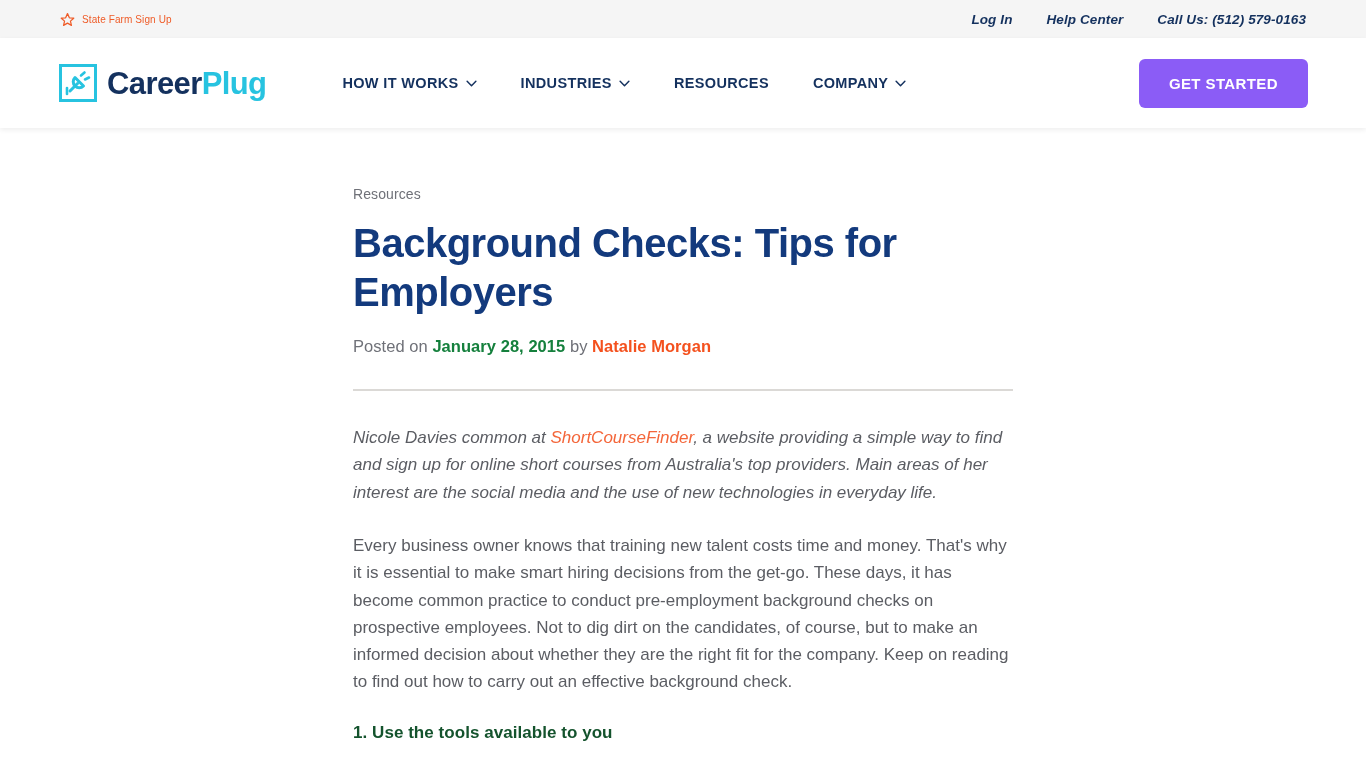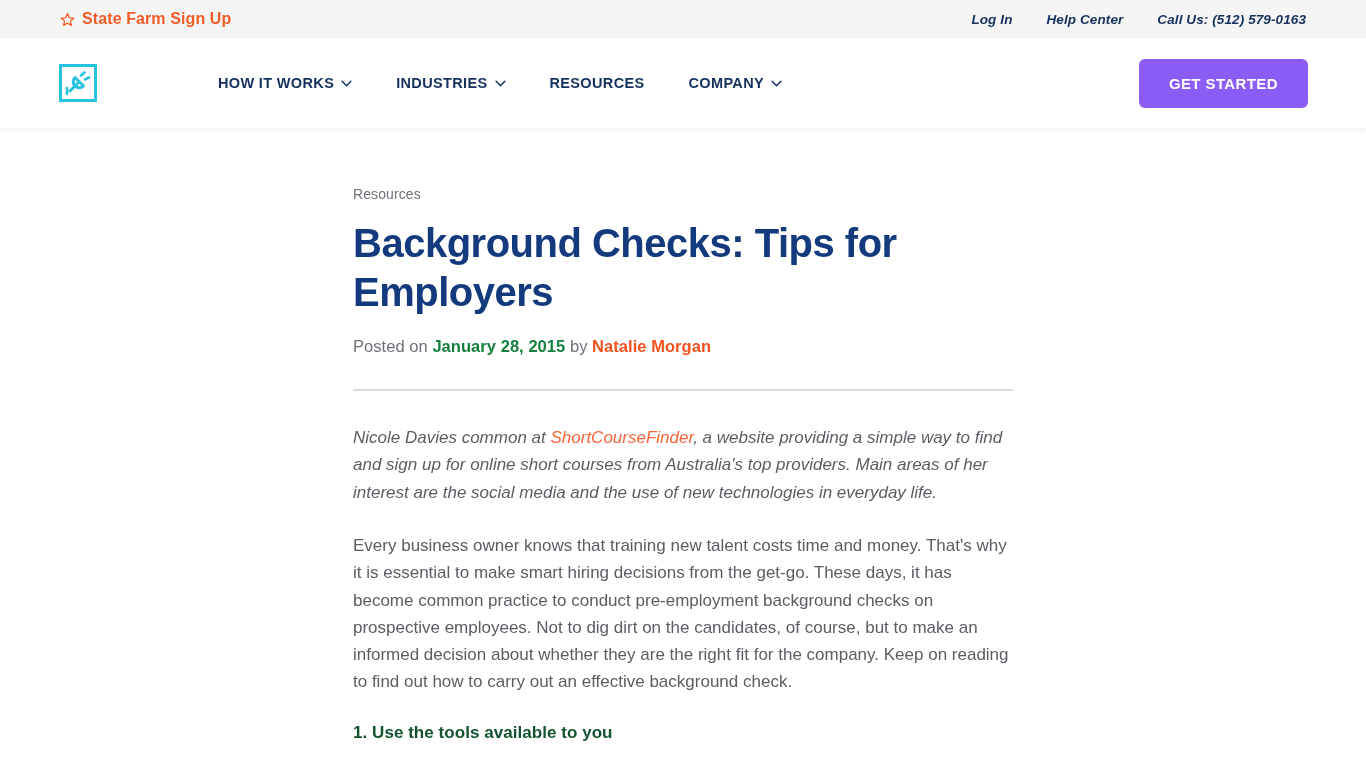--- a/index.html
+++ b/index.html
@@ -31,22 +31,22 @@
     display: flex;
     align-items: center;
     gap: 7px;
   }
 
   .promo-link {
     display: flex;
     align-items: center;
     gap: 7px;
     color: #ef5c28;
-    font-size: 16px;
-    font-weight: 700;
+    font-size: 10px;
+    font-weight: 400;
     letter-spacing: 0.1px;
     cursor: pointer;
     text-decoration: none;
   }
 
   .star-icon svg { display: block; }
 
   .topbar-right {
     display: flex;
     align-items: center;
@@ -92,21 +92,21 @@
     line-height: 1;
     white-space: nowrap;
   }
   .logo-career { color: #14315e; }
   .logo-plug   { color: #27c3e0; }
 
   .nav {
     display: flex;
     align-items: center;
     gap: 44px;
-    margin-left: 120px;
+    margin-left: 76px;
   }
 
   .nav-item {
     display: flex;
     align-items: center;
     gap: 7px;
     color: #14315e;
     font-size: 14.5px;
     font-weight: 700;
     letter-spacing: 0.35px;
@@ -242,20 +242,21 @@
     <span class="logo-mark">
       <svg width="40" height="40" viewBox="0 0 40 40" fill="none">
         <rect x="2.5" y="2.5" width="35" height="35" stroke="#27c3e0" stroke-width="3"></rect>
         <path d="M12 28 L19.5 20.5" stroke="#27c3e0" stroke-width="3" stroke-linecap="round"></path>
         <path d="M17 14.5 L25.5 23 a5.5 5.5 0 0 1 -8.5 -8.5 Z" stroke="#27c3e0" stroke-width="3" stroke-linejoin="round"></path>
         <path d="M23 12.5 L26.5 9.5" stroke="#27c3e0" stroke-width="2.6" stroke-linecap="round"></path>
         <path d="M27 16.5 L31 14.5" stroke="#27c3e0" stroke-width="2.6" stroke-linecap="round"></path>
         <path d="M9 31 L9 25" stroke="#27c3e0" stroke-width="2.6" stroke-linecap="round"></path>
       </svg>
     </span>
+    <span class="logo-text"><span class="logo-career">Career</span><span class="logo-plug">Plug</span></span>
   </a>
 
   <nav class="nav">
 
     <div class="nav-item">
       <span>HOW IT WORKS</span>
       <span class="chev">
         <svg width="11" height="7" viewBox="0 0 12 8" fill="none" stroke="#14315e" stroke-width="1.7" stroke-linecap="round" stroke-linejoin="round">
             <polyline points="1,1.5 6,6.5 11,1.5"></polyline>
           </svg>

